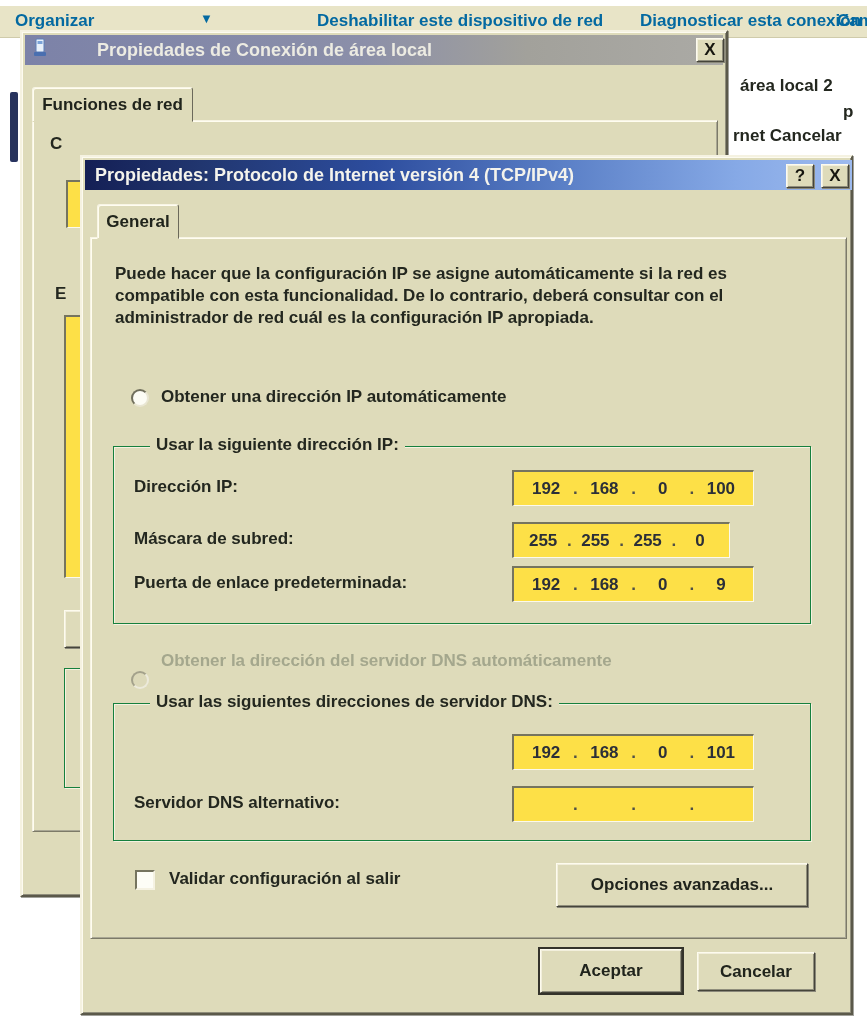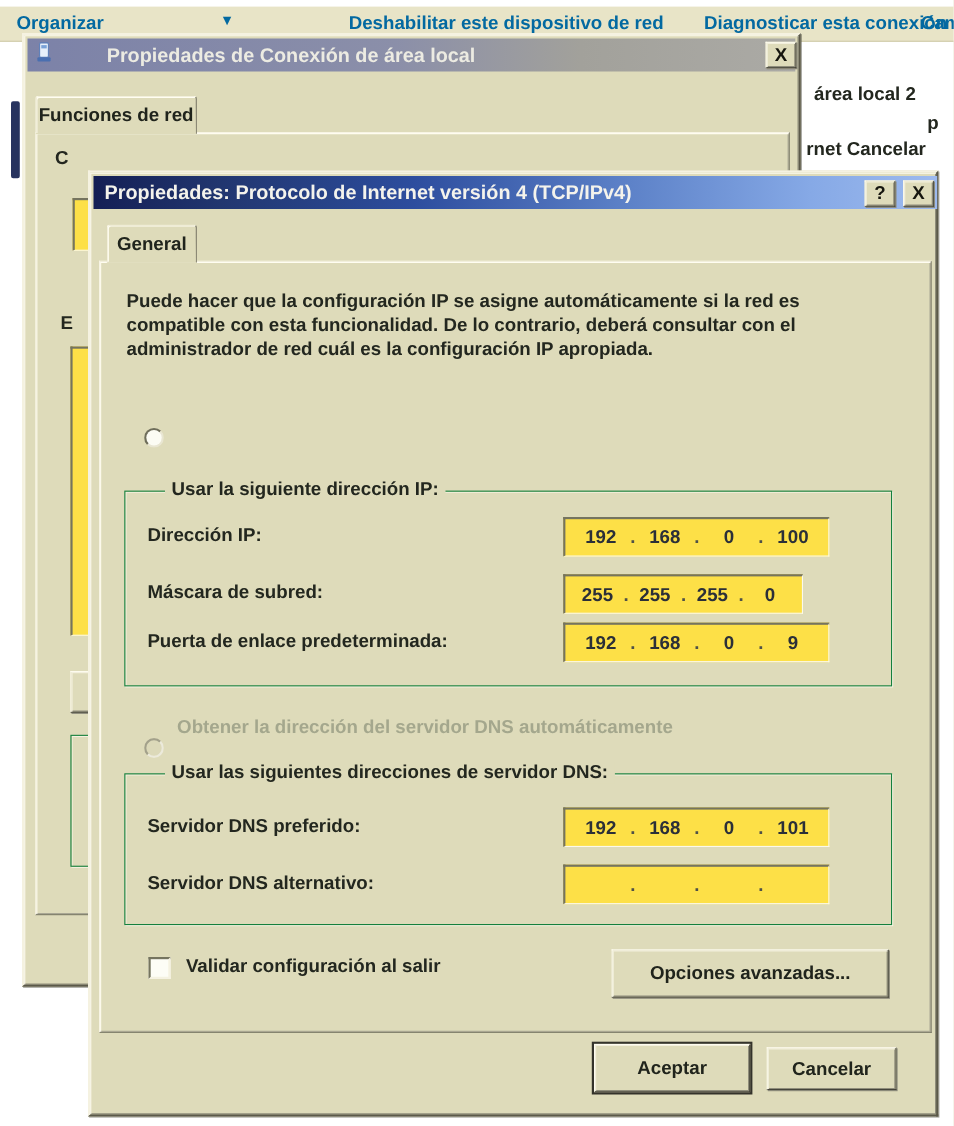--- a/index.html
+++ b/index.html
@@ -92,21 +92,21 @@
       <svg width="18" height="20" viewBox="0 0 18 20">
         <rect x="5" y="1" width="8" height="13" rx="1" fill="#e8f0fa" stroke="#5d7fb8"></rect>
         <rect x="6.5" y="3" width="5" height="3" fill="#7aa2d8"></rect>
         <rect x="3" y="14" width="12" height="4" rx="1" fill="#4a6fb0"></rect>
       </svg>
     </span>
     <span style="flex:1;white-space:nowrap;overflow:hidden;">Propiedades de Conexión de área local</span>
   </div>
   <div class="btn tb-btn abs" style="left:670px;top:6px;">X</div>
 
-  <div class="tab abs" style="left:10px;top:55px;width:147px;height:35px;">
+  <div class="tab abs" style="left:10px;top:55px;width:161px;height:35px;">
     <span>Funciones de red</span>
   </div>
   <div class="panel-raised abs" style="left:10px;top:88px;width:686px;height:712px;z-index:2;"></div>
 
   <span class="abs lbl" style="left:28px;top:102px;z-index:3;">C</span>
   <div class="abs sunken" style="left:44px;top:148px;width:340px;height:48px;z-index:3;"></div>
   <span class="abs lbl" style="left:33px;top:252px;z-index:3;">E</span>
   <div class="abs sunken" style="left:42px;top:283px;width:340px;height:263px;z-index:3;"></div>
   <div class="abs btn" style="left:42px;top:578px;width:140px;height:38px;z-index:3;"></div>
   <div class="abs etched" style="left:42px;top:636px;width:340px;height:120px;z-index:3;"></div>
@@ -121,20 +121,21 @@
 
   <div class="tab abs" style="left:15px;top:47px;width:82px;height:35px;">
     <span>General</span>
   </div>
 
   <div class="panel-raised abs" style="left:8px;top:80px;width:757px;height:702px;z-index:2;">
 
     <div class="abs lbl" style="left:24px;top:25px;width:640px;white-space:normal;line-height:22px;">Puede hacer que la configuración IP se asigne automáticamente si la red es compatible con esta funcionalidad. De lo contrario, deberá consultar con el administrador de red cuál es la configuración IP apropiada.</div>
 
     <div class="abs radio" style="left:40px;top:151px;"></div>
+    <span class="abs lbl" style="left:70px;top:149px;">Obtener una dirección IP automáticamente</span>
 
     <div class="abs etched" style="left:22px;top:208px;width:698px;height:178px;">
       <div class="abs radio checked" style="left:13px;top:-10px;background:#fcfcf4;"></div>
       <span class="abs lbl grouplabel" style="left:36px;top:-12px;">Usar la siguiente dirección IP:</span>
 
       <span class="abs lbl" style="left:20px;top:30px;">Dirección IP:</span>
       <div class="abs sunken ip-field" style="left:398px;top:23px;width:242px;height:36px;">
           <span class="ip-octet">192</span>
           <span class="ip-dot">.</span>
           <span class="ip-octet">168</span>
@@ -167,21 +168,20 @@
         </div>
     </div>
 
     <div class="abs radio disabled" style="left:40px;top:415px;"></div>
     <span class="abs lbl lbl-dis" style="left:70px;top:413px;">Obtener la dirección del servidor DNS automáticamente</span>
 
     <div class="abs etched" style="left:22px;top:465px;width:698px;height:138px;">
       <div class="abs radio checked" style="left:13px;top:-10px;"></div>
       <span class="abs lbl grouplabel" style="left:36px;top:-12px;">Usar las siguientes direcciones de servidor DNS:</span>
 
-      <span class="abs lbl" style="left:20px;top:37px;">Servidor DNS preferido:</span>
       <div class="abs sunken ip-field" style="left:398px;top:30px;width:242px;height:36px;">
           <span class="ip-octet">192</span>
           <span class="ip-dot">.</span>
           <span class="ip-octet">168</span>
           <span class="ip-dot">.</span>
           <span class="ip-octet">0</span>
           <span class="ip-dot">.</span>
           <span class="ip-octet">101</span>
         </div>
 

